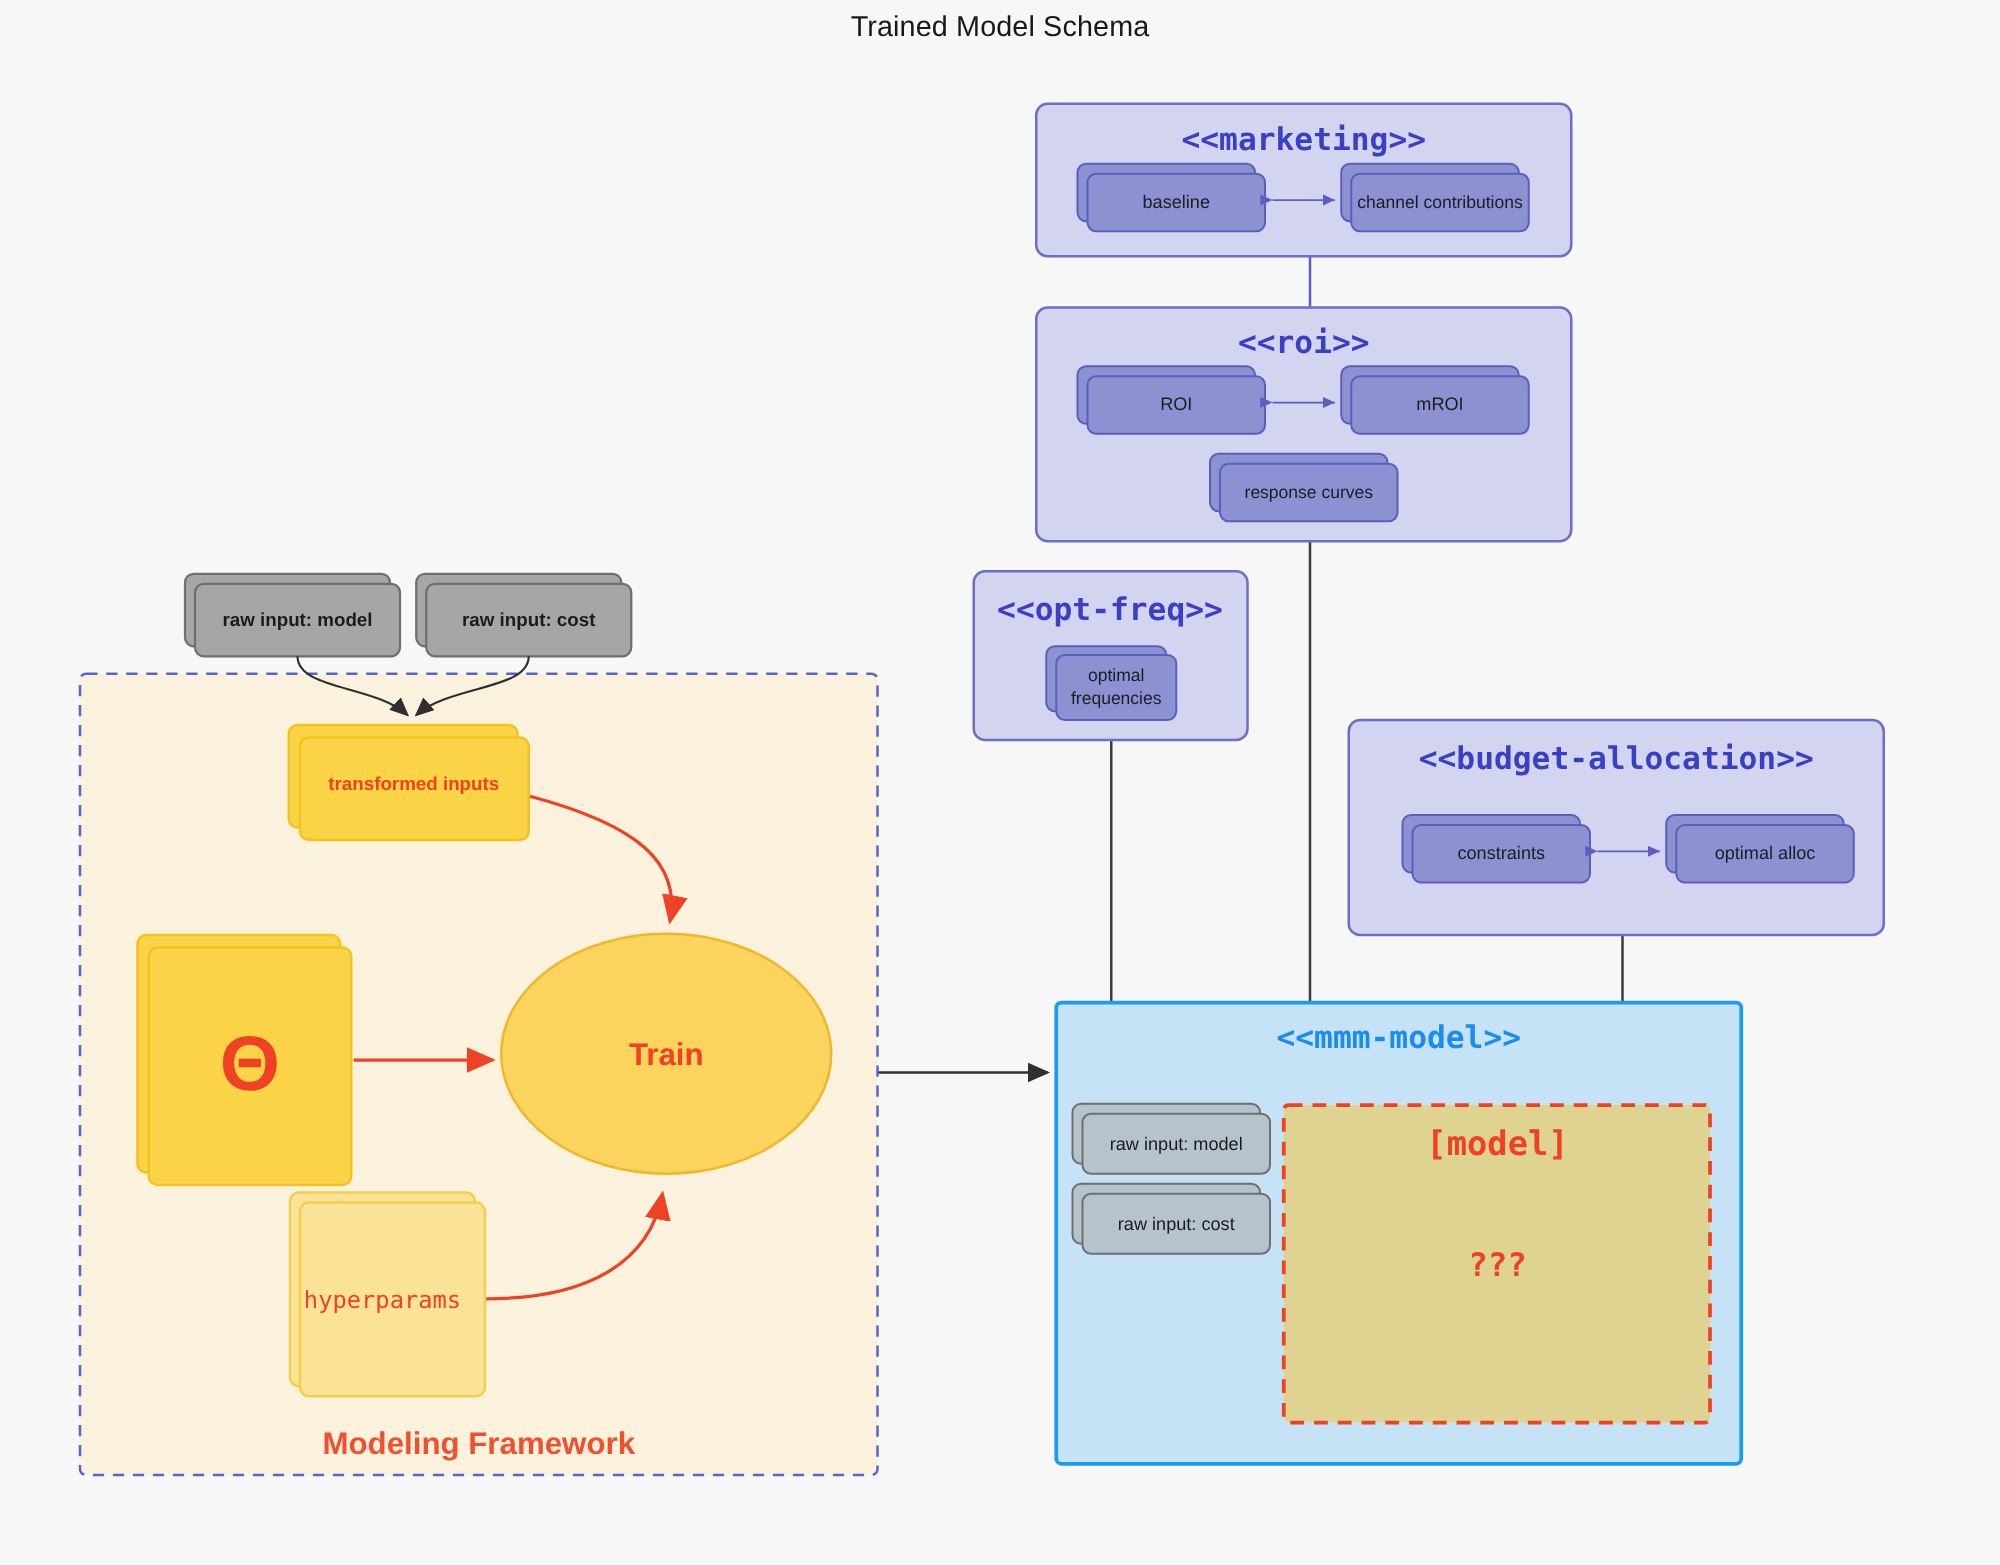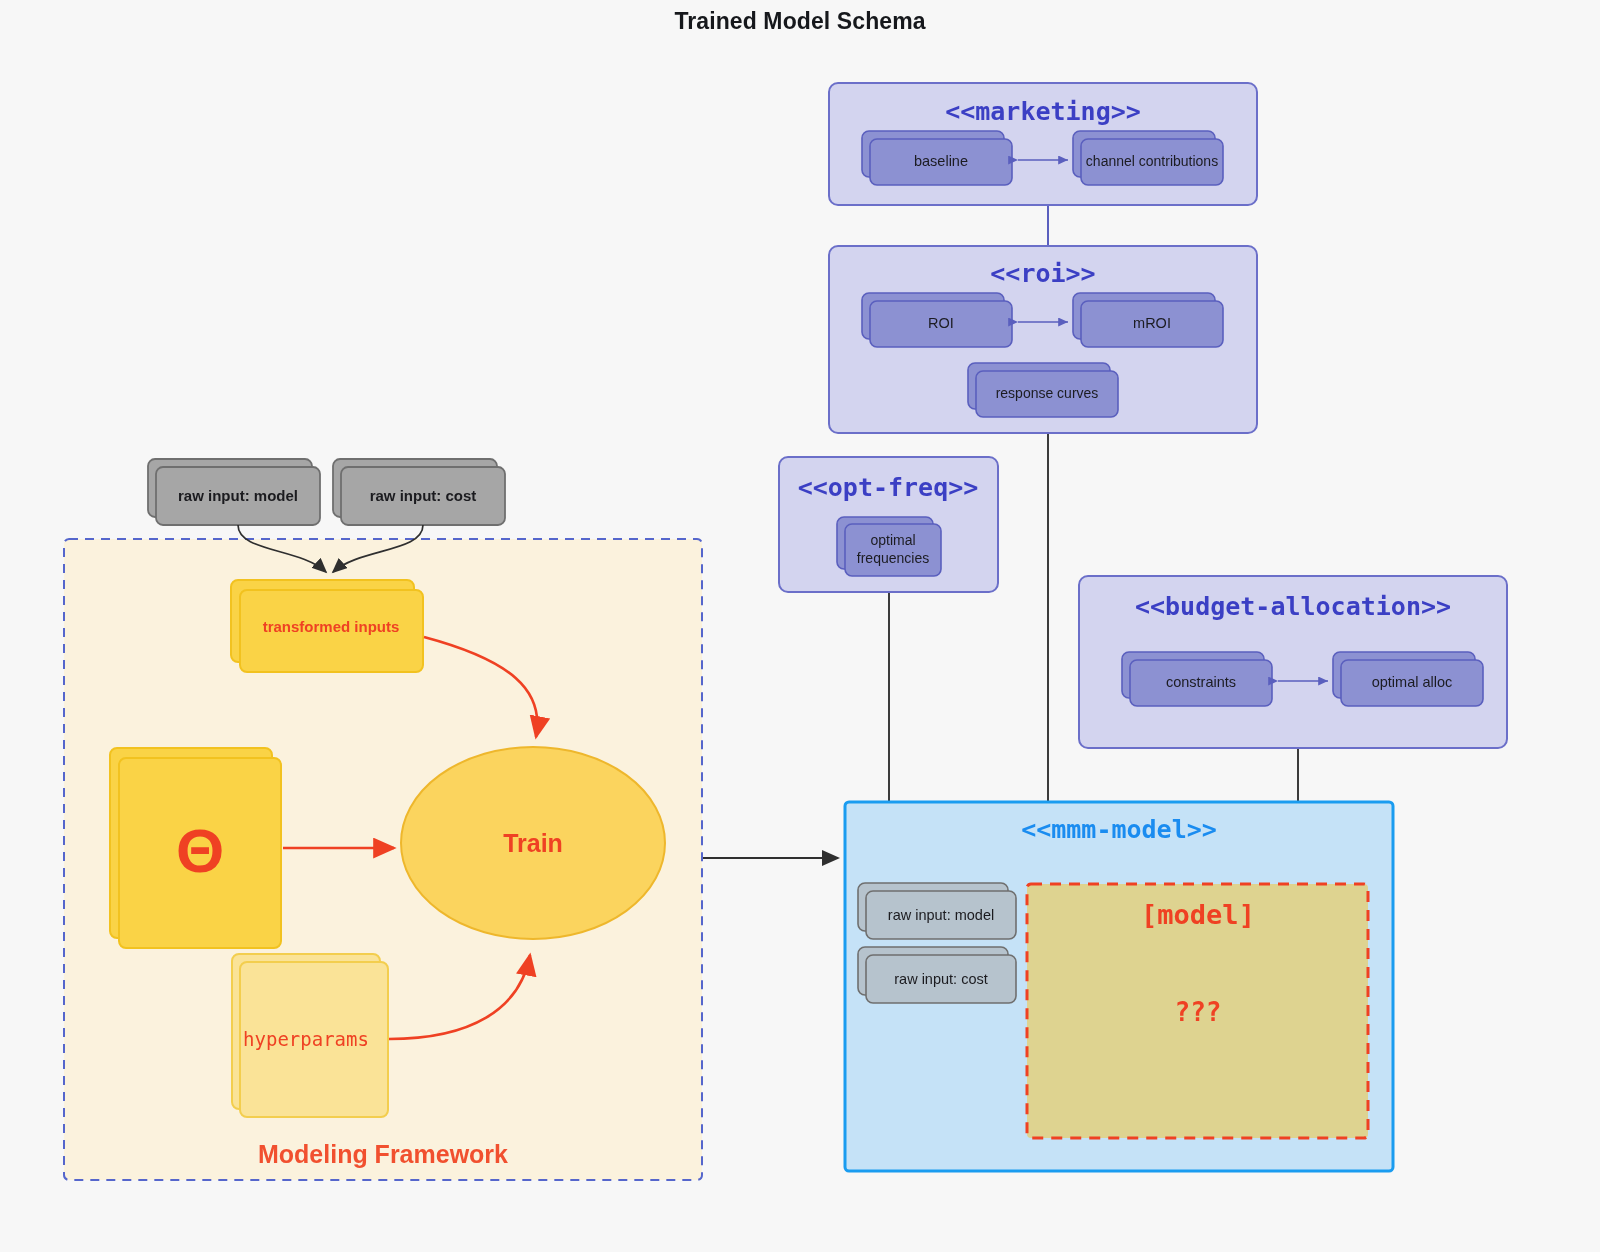--- a/index.html
+++ b/index.html
@@ -19,21 +19,21 @@
     height: 1252px;
     background: #f7f7f7;
   }
   #page-title {
     position: absolute;
     left: 0;
     top: 8px;
     width: 1600px;
     text-align: center;
     font-size: 23px;
-    font-weight: bold;
+    font-weight: normal;
     color: #16181c;
     letter-spacing: 0.1px;
   }
   svg.canvas {
     position: absolute;
     left: 0;
     top: 0;
     width: 1600px;
     height: 1252px;
   }

